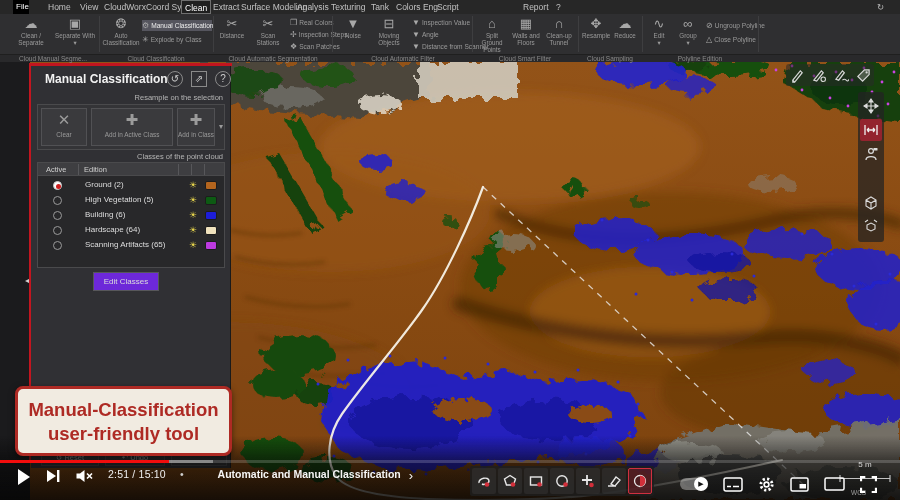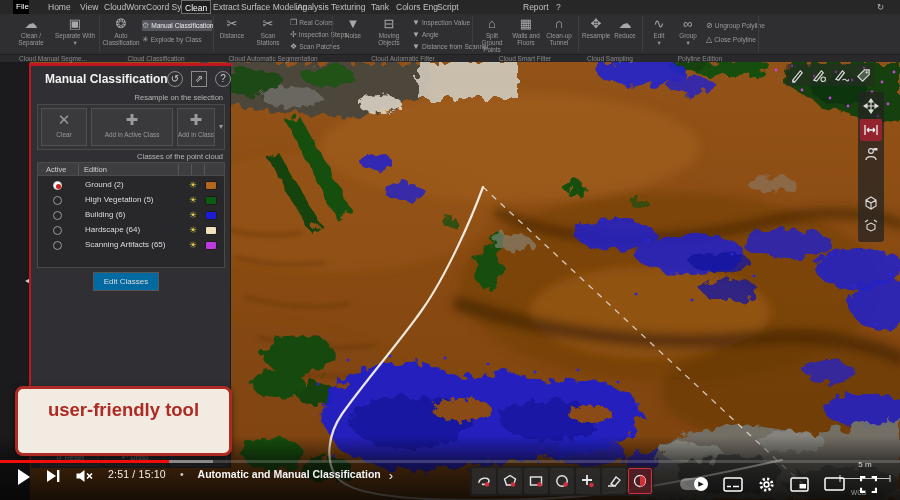--- a/index.html
+++ b/index.html
@@ -46,21 +46,21 @@
   #table-head { position:absolute; left:0; top:0; width:186px; height:13px; background:#3e3e41; border-bottom:1px solid #4a4a4c; }
   #table-head span { position:absolute; top:0; font-size:7.5px; line-height:13px; color:#cfcfcf; }
   .hsep { position:absolute; top:1px; width:1px; height:11px; background:#57575a; }
   .crow { position:absolute; left:1px; width:184px; height:14px; }
   .radio { position:absolute; left:14px; top:3px; width:9px; height:9px; border:1.4px solid #9a9a9a; border-radius:50%; background:transparent; }
   .radio.sel { background:#fff; border-color:#c9c9c9; }
   .radio.sel::after { content:""; position:absolute; left:1.6px; top:1.6px; width:5px; height:5px; border-radius:50%; background:#cf1f1f; }
   .clabel { position:absolute; left:46px; top:0; font-size:8px; line-height:14px; color:#dedede; white-space:nowrap; }
   .bulb { position:absolute; left:150px; top:0; font-size:9px; line-height:14px; color:#e6d44c; }
   .swatch { position:absolute; left:166px; top:3px; width:12px; height:9px; border-radius:2px; border:1px solid #1c1c1c; }
-  #edit-classes { position:absolute; left:62px; top:206px; width:66px; height:19px; background:#0369a1; border:1px solid #57575a; color:#dcdcdc; font-size:8px; line-height:17px; text-align:center; }
+  #edit-classes { position:absolute; left:62px; top:206px; width:66px; height:19px; background:#6d28d9; border:1px solid #57575a; color:#dcdcdc; font-size:8px; line-height:17px; text-align:center; }
   .bobtn { position:absolute; top:383px; height:17px; background:#343437; border:1px solid #47474a; color:#a9a9a9; font-size:7.5px; line-height:15px; text-align:center; }
   #collapse-arrow { left:25px; top:276px; color:#cfcfcf; font-size:8px; z-index:13; }
 
   
   #caption { left:15px; top:386px; width:217px; height:70px; background:#f1ebe1; border:3px solid #ae2a24; border-radius:8px; z-index:22; box-shadow:0 2px 6px rgba(0,0,0,.5); text-align:center; padding-top:9px; }
   #caption div { font-size:18.5px; line-height:24px; font-weight:bold; color:#ae2a24; }
 
   
   #vp-topicons { left:786px; top:64px; width:88px; height:22px; background:rgba(42,42,42,.55); border-radius:3px; z-index:5; display:flex; align-items:center; justify-content:space-around; }
   #right-toolbar { left:858px; top:92px; width:26px; height:150px; background:rgba(35,35,35,.74); border-radius:3px; z-index:5; display:flex; flex-direction:column; align-items:center; padding-top:3px; gap:2px; }
@@ -74,21 +74,21 @@
   #wcs { left:851px; top:489px; font-size:6.5px; color:#c8c8c8; opacity:.75; z-index:23; }
 
   
   #yt-shade { left:0; top:436px; width:900px; height:64px; background:linear-gradient(to bottom, rgba(0,0,0,0), rgba(5,5,5,.55) 40%, rgba(5,5,5,.85)); z-index:20; }
   #progress { left:0; top:460px; width:900px; height:3px; background:rgba(255,255,255,.18); z-index:40; }
   #prog-buffer { position:absolute; left:0; top:0; height:3px; width:213px; background:rgba(255,255,255,.38); }
   #prog-played { position:absolute; left:0; top:0; height:3px; width:169px; background:#f20d0d; }
   #yt-left { left:16px; top:468px; height:30px; display:flex; align-items:flex-start; gap:14px; z-index:41; }
   #yt-time { font-size:10.5px; color:#efefef; letter-spacing:.2px; }
   #yt-dot { font-size:10.5px; color:#cfcfcf; }
-  #yt-chapter { font-size:10.5px; color:#f5f5f5; font-weight:bold; }
+  #yt-chapter { font-size:10.5px; color:#f5f5f5; font-weight:bold;margin-left:20px; }
   #yt-chevron { font-size:13px; color:#f5f5f5; margin-left:-6px; }
   #yt-right { left:680px; top:472px; height:24px; display:flex; align-items:center; gap:15px; z-index:41; }
   .toggle { width:28px; height:12px; background:rgba(255,255,255,.35); border-radius:6px; position:relative; }
   .toggle .knob { position:absolute; right:0; top:-1px; width:14px; height:14px; border-radius:50%; background:#fff; color:#111; font-size:7px; line-height:14px; text-align:center; }
 </style>
 </head>
 <body>
 
 <div id="stage">
 
@@ -569,20 +569,21 @@
 
   <div id="scalebar" class="abs">
     <div class="slb">5 m</div>
     <svg width="54" height="9" viewBox="0 0 54 9">
       <path d="M2 1 V8 M52 1 V8 M2 4.5 H52" stroke="#dedede" stroke-width="1.2" opacity=".85"></path>
     </svg>
   </div>
   <span id="wcs" class="abs">WCS</span>
 
   <div id="caption" class="abs">
+    <div>Manual-Classification</div>
     <div>user-friendly tool</div>
   </div>
 
   <div id="yt-shade" class="abs"></div>
 
   <div id="progress" class="abs">
     <div id="prog-buffer"></div>
     <div id="prog-played"></div>
   </div>
 

